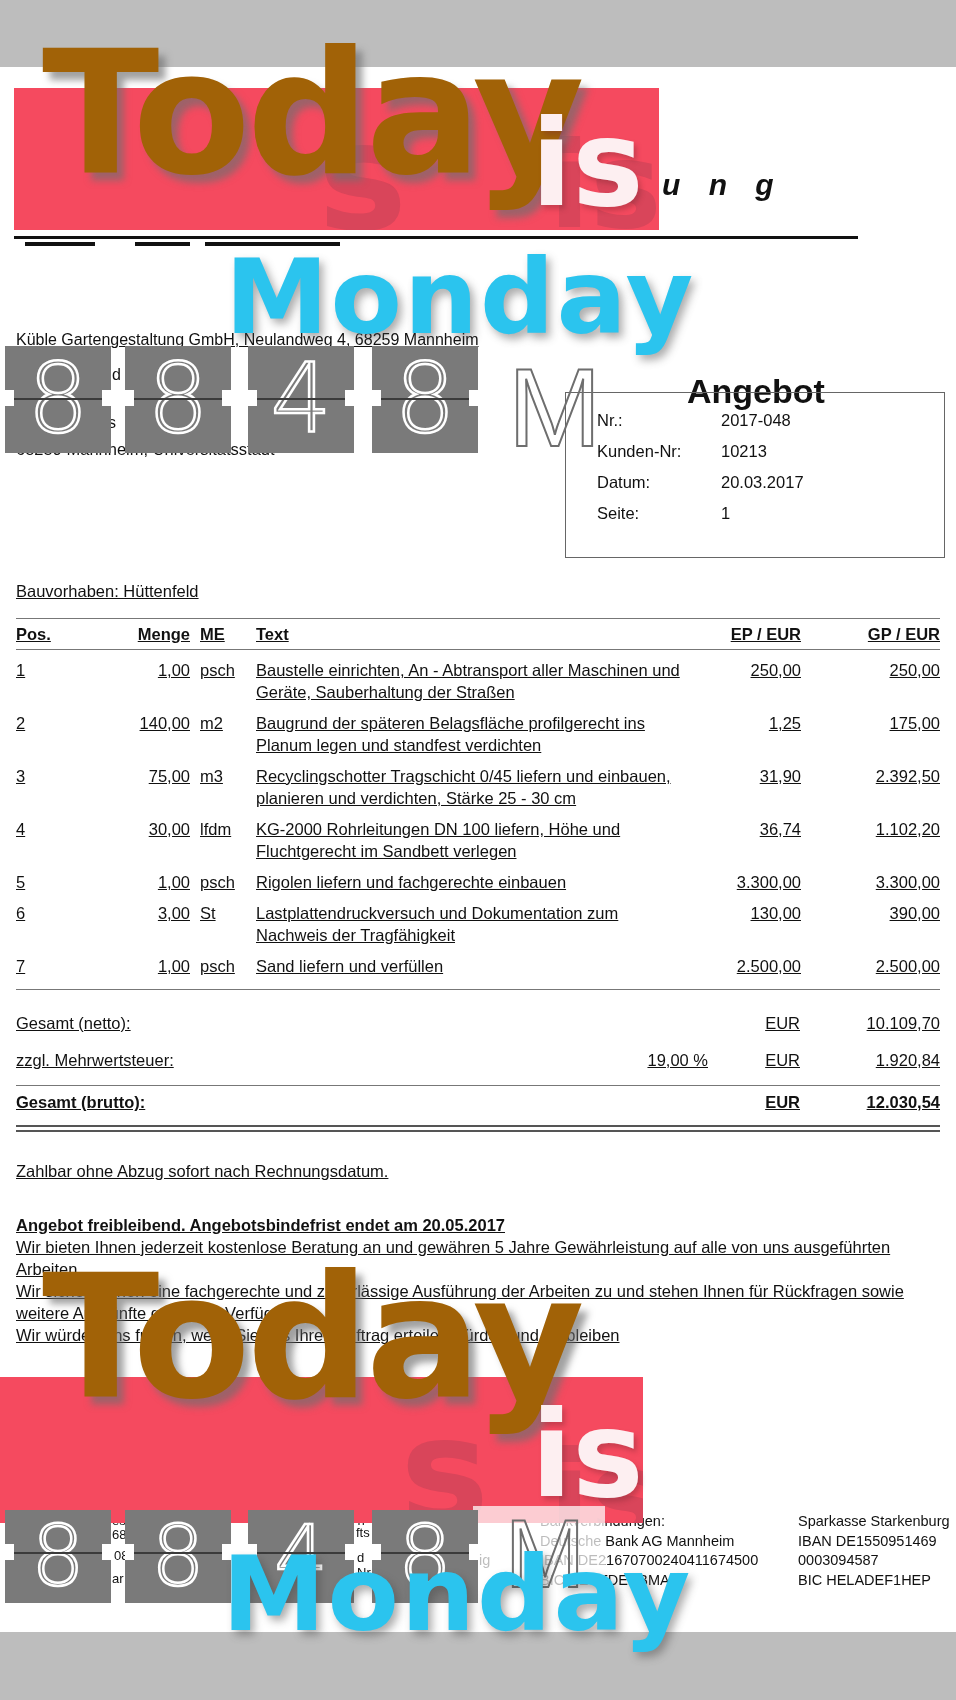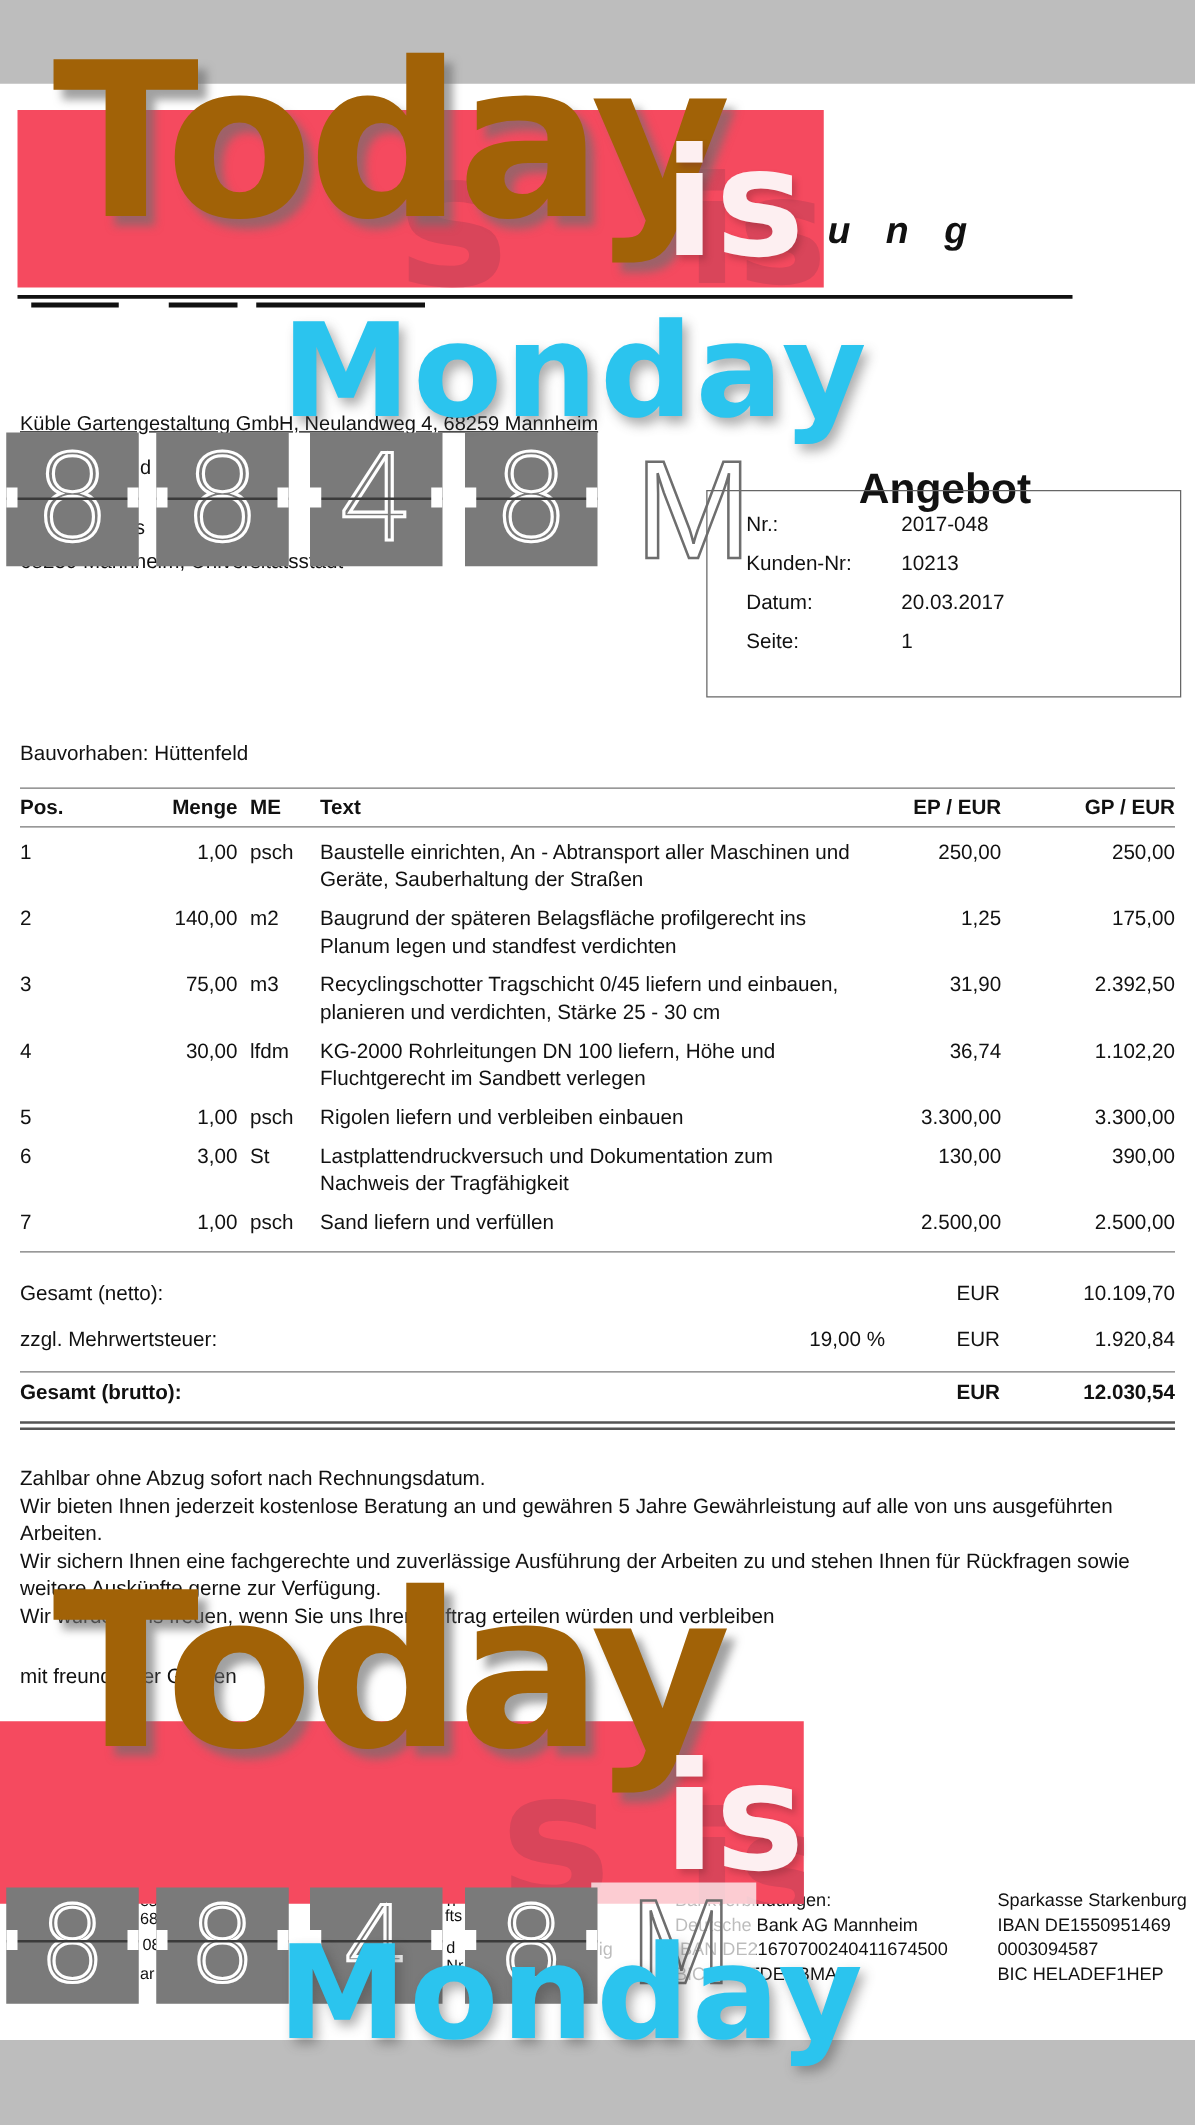--- a/index.html
+++ b/index.html
@@ -33,21 +33,21 @@
               white-space:nowrap;z-index:1;}
   .rule{position:absolute;background:#111;z-index:1;}
   .ung{position:absolute;left:662px;top:168px;font-size:30px;font-weight:bold;font-style:italic;
        letter-spacing:10px;z-index:1;}
   .title{position:absolute;left:687px;top:372px;font-size:34px;font-weight:bold;z-index:1;}
   .infobox{position:absolute;left:565px;top:392px;width:378px;height:164px;
            border:1.5px solid #666;z-index:1;}
   .inforow{display:grid;grid-template-columns:124px 1fr;padding-left:31px;margin-top:12px;
            font-size:16.5px;}
   .infobox .inforow:first-child{margin-top:18px;}
-  .content{position:absolute;left:0;top:592px;width:912px;z-index:1;}
+  .content{position:absolute;left:0;top:580px;width:912px;z-index:1;text-decoration:underline;}
   .hr{border:0;border-top:1.5px solid #777;margin:0 16px 0 16px;width:924px;}
   .dbl{border-bottom:2px solid #555;border-top:2px solid #555;height:3px;margin:0 16px;width:924px;}
   .tgrid{display:grid;grid-template-columns:40px 134px 56px 460px 95px 139px;padding-left:16px;}
   .tgrid .c-menge{text-align:right;}
   .tgrid .c-me{padding-left:10px;}
   .tgrid .c-text{padding-left:10px;padding-right:14px;}
   .tgrid .c-ep,.tgrid .c-gp{text-align:right;}
   .thead{font-weight:bold;padding-top:4px;padding-bottom:4px;}
   .trow{margin-top:9px;}
   .totrow{display:grid;grid-template-columns:400px 292px 92px 140px;padding-left:16px;}
@@ -136,21 +136,21 @@
     <span class="c-menge">30,00</span>
     <span class="c-me">lfdm</span>
     <span class="c-text">KG-2000 Rohrleitungen DN 100 liefern, Höhe und Fluchtgerecht im Sandbett verlegen</span>
     <span class="c-ep">36,74</span>
     <span class="c-gp">1.102,20</span>
   </div>
   <div class="tgrid trow">
     <span>5</span>
     <span class="c-menge">1,00</span>
     <span class="c-me">psch</span>
-    <span class="c-text">Rigolen liefern und verbleiben einbauen</span>
+    <span class="c-text">Rigolen liefern und fachgerechte einbauen</span>
     <span class="c-ep">3.300,00</span>
     <span class="c-gp">3.300,00</span>
   </div>
   <div class="tgrid trow">
     <span>6</span>
     <span class="c-menge">3,00</span>
     <span class="c-me">St</span>
     <span class="c-text">Lastplattendruckversuch und Dokumentation zum Nachweis der Tragfähigkeit</span>
     <span class="c-ep">130,00</span>
     <span class="c-gp">390,00</span>
@@ -180,20 +180,21 @@
   <hr class="hr" style="margin-top:14px;">
   <div class="totrow bold" style="margin-top:5px;">
     <span>Gesamt (brutto):</span>
     <span class="t-extra"></span>
     <span class="t-cur">EUR</span>
     <span class="t-val">12.030,54</span>
   </div>
   <div class="dbl" style="margin-top:12px;"></div>
 
   <div style="padding-left:16px;margin-top:28px;">Zahlbar ohne Abzug sofort nach Rechnungsdatum.</div>
+  <div style="padding-left:16px;margin-top:32px;" class="bold">Angebot freibleibend. Angebotsbindefrist endet am 20.05.2017</div>
   <div style="padding-left:16px;width:930px;">Wir bieten Ihnen jederzeit kostenlose Beratung an und gewähren 5 Jahre Gewährleistung auf alle von uns ausgeführten Arbeiten.</div>
   <div style="padding-left:16px;width:930px;">Wir sichern Ihnen eine fachgerechte und zuverlässige Ausführung der Arbeiten zu und stehen Ihnen für Rückfragen sowie weitere Auskünfte gerne zur Verfügung.</div>
   <div style="padding-left:16px;width:930px;">Wir würden uns freuen, wenn Sie uns Ihren Auftrag erteilen würden und verbleiben</div>
   <div style="padding-left:16px;margin-top:26px;">mit freundlicher Grüßen</div>
 </div>
 
 <div class="bank" style="left:540px;top:1512px;">
   <div>Bankverbindungen:</div>
   <div>Deutsche Bank AG Mannheim</div>
   <div>IBAN DE21670700240411674500</div>

